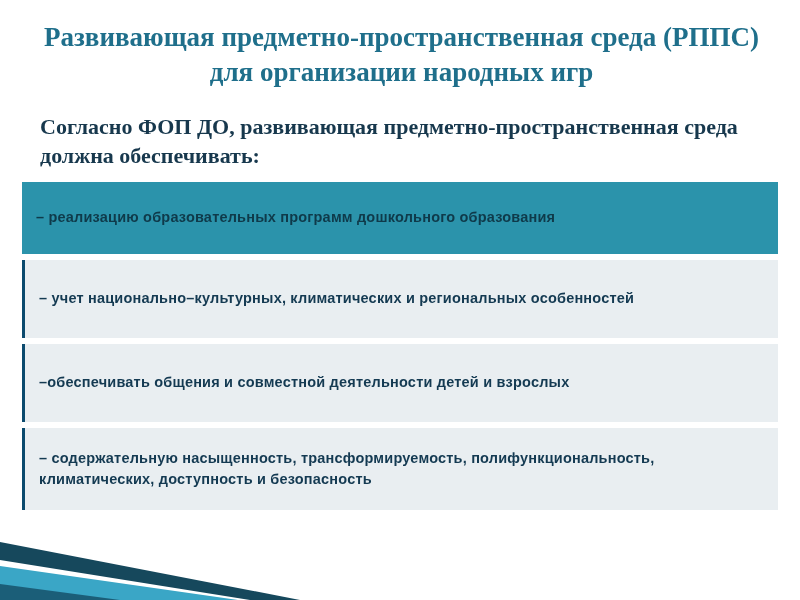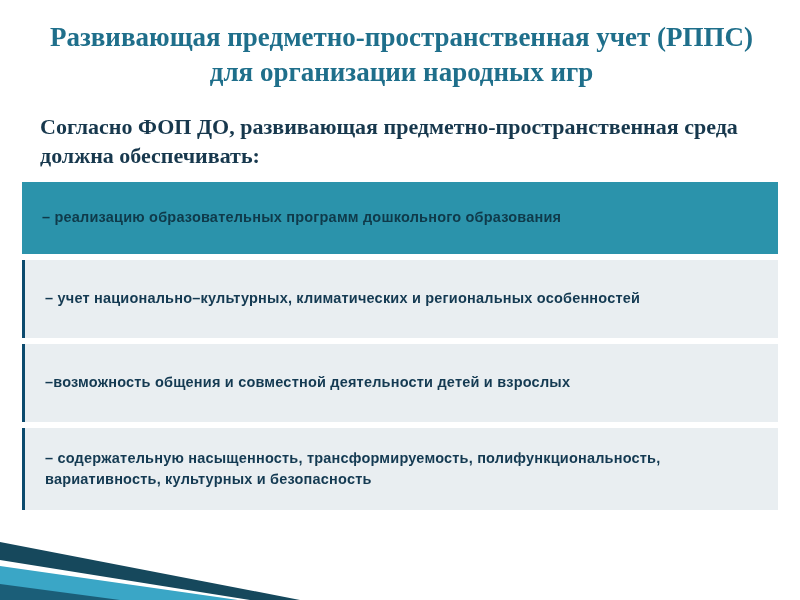--- a/index.html
+++ b/index.html
@@ -52,21 +52,21 @@
   }
   .row {
     box-sizing: border-box;
     width: 100%;
     display: flex;
     align-items: center;
     font-weight: bold;
     font-size: 14.5px;
     line-height: 1.45;
     letter-spacing: 0.2px;
-    padding: 8px 20px;
+    padding: 8px 14px;
     margin-bottom: 6px;
   }
   .row.highlight {
     background: #2b93ab;
     color: #0f3a4a;
     min-height: 72px;
   }
   .row.plain {
     background: #e9eef1;
     color: #143a52;
@@ -91,40 +91,40 @@
   }
   .corner svg {
     display: block;
   }
 </style>
 </head>
 <body>
 
 <div class="slide">
 
-  <div class="title">Развивающая предметно-пространственная учет (РППС) для организации народных игр</div>
+  <div class="title">Развивающая предметно-пространственная среда (РППС) для организации народных игр</div>
 
   <div class="subtitle">Согласно ФОП ДО, развивающая предметно-пространственная среда должна обеспечивать:</div>
 
   <div class="list">
 
     <div class="row highlight">
       <span class="row-text">– реализацию образовательных программ дошкольного образования</span>
     </div>
 
     <div class="row plain">
       <span class="row-text">– учет национально–культурных, климатических и региональных особенностей</span>
     </div>
 
     <div class="row plain">
-      <span class="row-text">–возможность общения и совместной деятельности детей и взрослых</span>
+      <span class="row-text">–обеспечивать общения и совместной деятельности детей и взрослых</span>
     </div>
 
     <div class="row plain tall">
-      <span class="row-text">– содержательную насыщенность, трансформируемость, полифункциональность, вариативность, культурных и безопасность</span>
+      <span class="row-text">– содержательную насыщенность, трансформируемость, полифункциональность, климатических, доступность и безопасность</span>
     </div>
 
   </div>
 
   <div class="corner">
     <svg width="430" height="80" viewBox="0 0 430 80" xmlns="http://www.w3.org/2000/svg">
       <polygon points="0,22 300,80 0,80" fill="#16485c"></polygon>
       <polygon points="0,40 250,80 0,80" fill="#ffffff"></polygon>
       <polygon points="0,46 238,80 0,80" fill="#3aa6c6"></polygon>
       <polygon points="0,64 120,80 0,80" fill="#1b5e78"></polygon>

